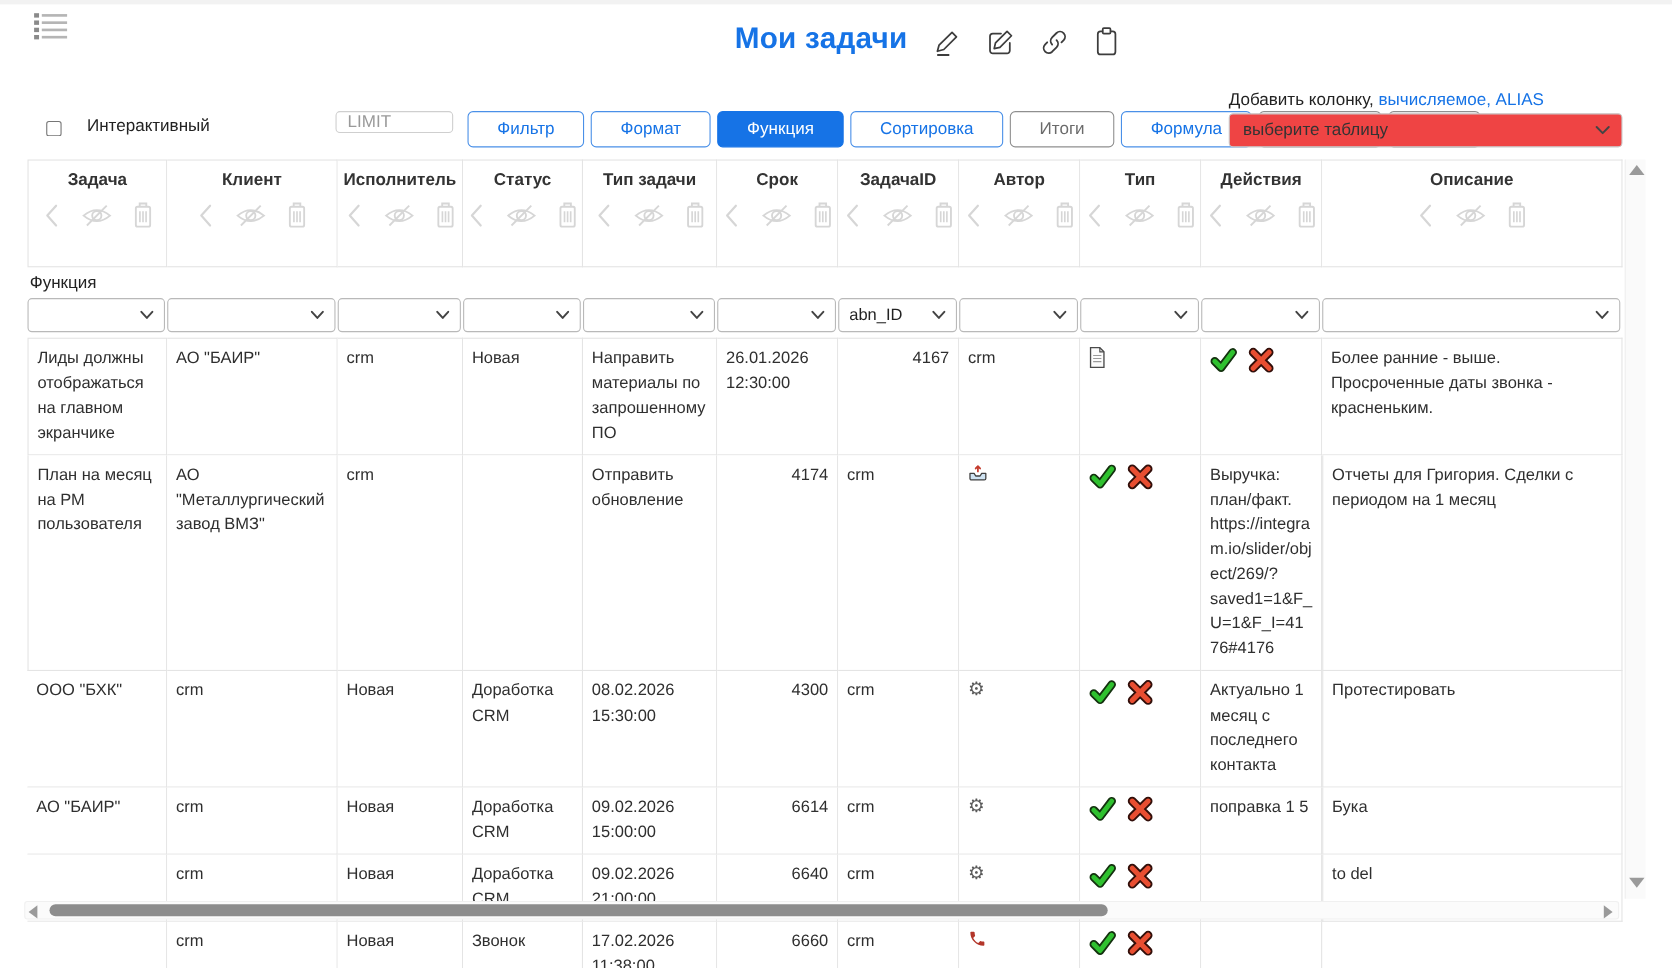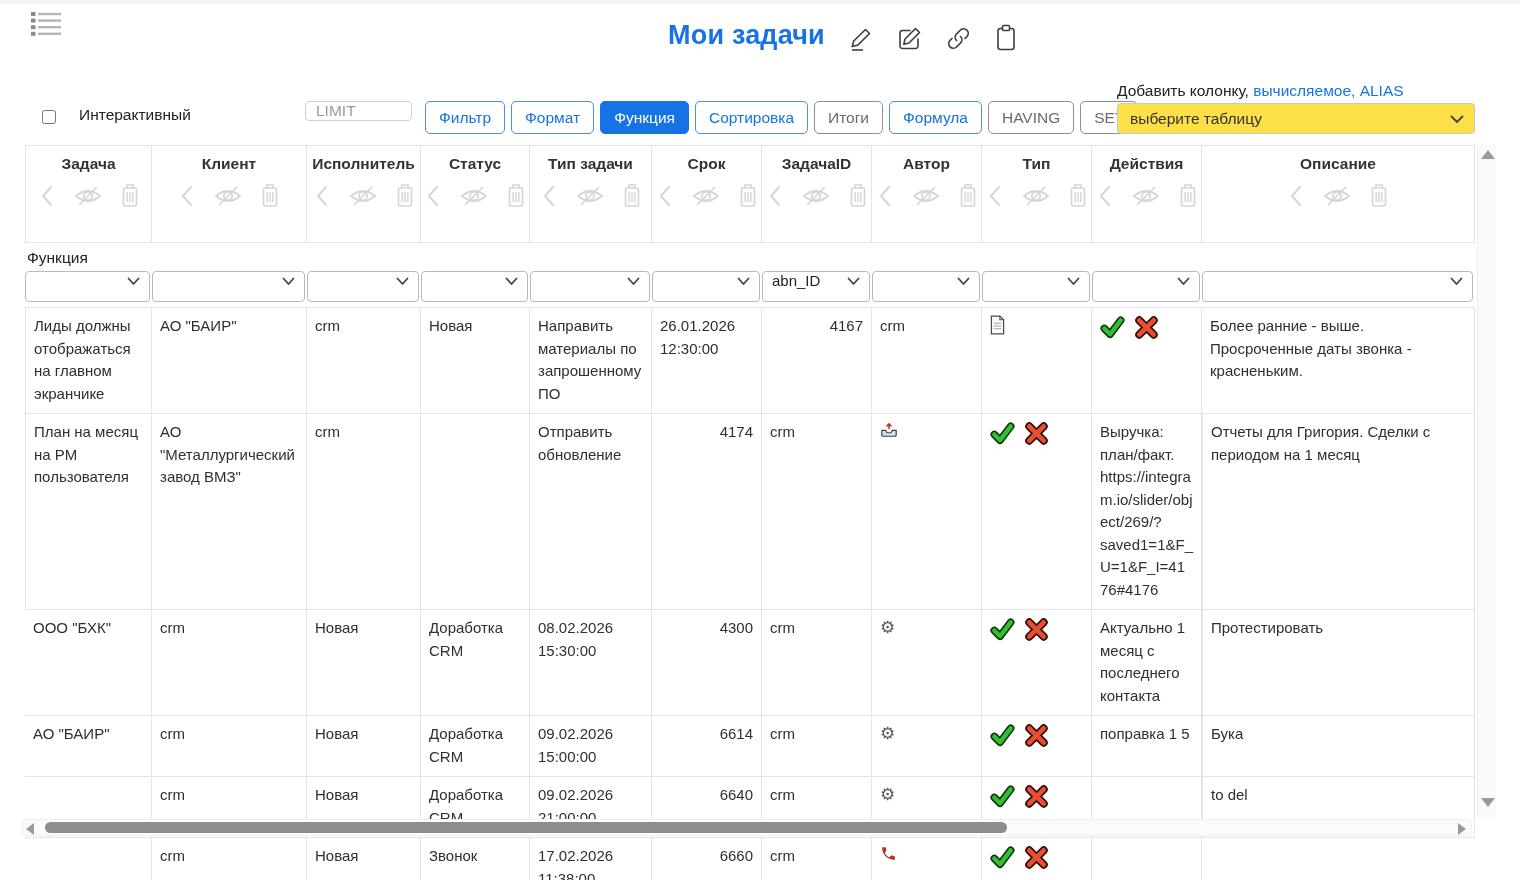--- a/index.html
+++ b/index.html
@@ -21,52 +21,52 @@
   .interactive-wrap { position:absolute; left:42px; top:106px; display:flex; align-items:flex-end; gap:23px; font-size:15.5px; color:#222; }
   .interactive-wrap input { width:14px; height:14px; margin:0; }
   .limit-input {
     position:absolute; left:305px; top:101px; width:107px; height:20px;
     border:1px solid #cfcfcf; border-radius:4px; padding:0 10px; font-size:15.5px;
     font-family:"Liberation Sans", sans-serif; color:#333; outline:none;
   }
   .limit-input::placeholder { color:#9a9a9a; }
   .btn-row { position:absolute; left:425px; top:101px; display:flex; gap:6px; }
   .btn {
-    height:33px; padding:0 13px; border-radius:5px; font-size:15.5px;
+    height:33px; padding:0 26px; border-radius:5px; font-size:15.5px;
     font-family:"Liberation Sans", sans-serif; background:#fff; cursor:pointer; white-space:nowrap;
   }
   .btn.blue-outline { color:#1673e6; border:1px solid #4a90e8; }
   .btn.blue-solid   { color:#ffffff; border:1px solid #1673e6; background:#1673e6; }
   .btn.gray-outline { color:#6b6b6b; border:1px solid #8f8f8f; }
 
   .add-col-line { position:absolute; left:1117px; top:82px; font-size:15.5px; color:#222; }
   .add-col-line .lnk { color:#1673e6; cursor:pointer; }
   .table-select {
     position:absolute; left:1117px; top:103px; width:358px; height:31px;
-    border:1px solid #c9c9c9; border-radius:4px; background:#fde047; display:flex;
+    border:1px solid #c9c9c9; border-radius:4px; background:#ef4444; display:flex;
     align-items:center; justify-content:space-between; padding:0 10px 0 12px;
     font-size:15.5px; color:#333; cursor:pointer;
   }
 
   
   #grid { position:absolute; left:25px; top:145px; width:1450px; display:grid; }
   .th {
     border-top:1px solid #e4e4e4; border-right:1px solid #e4e4e4; border-bottom:1px solid #e4e4e4;
     height:98px; text-align:center; padding-top:9px; background:#fff;font-weight:bold;
   }
   .th.c0 { border-left:1px solid #e4e4e4; }
   .th-title { font-size:15.5px; color:#333; }
   .th-icons { margin-top:9px; display:flex; justify-content:center; align-items:center; gap:16px; }
   .th-icons span { display:inline-flex; cursor:pointer; }
 
   .fn-band { grid-column:1 / -1; height:27px; font-size:15.5px; color:#222; padding:6px 0 0 2px; }
   .fn-cell { height:37px; padding:1px 2px 0 0; }
   .select-box {
     height:31px; border:1px solid #b9b9b9; border-radius:4px; background:#fff;
-    display:flex; align-items:flex-start; justify-content:space-between;
+    display:flex; align-items:center; justify-content:space-between;
     padding:0 9px 0 9px; font-size:15px; color:#222; cursor:pointer;
   }
 
   .td {
     border-right:1px solid #e4e4e4; border-bottom:1px solid #e4e4e4; background:#fff;
     padding:7px 8px 8px 8px; font-size:15px; line-height:1.5; color:#2f2f2f;
     min-height:55px; overflow:hidden; overflow-wrap:break-word;
   }
   .td.c0 { border-left:1px solid #e4e4e4; }
   .td.first-row { border-top:1px solid #e4e4e4; }

